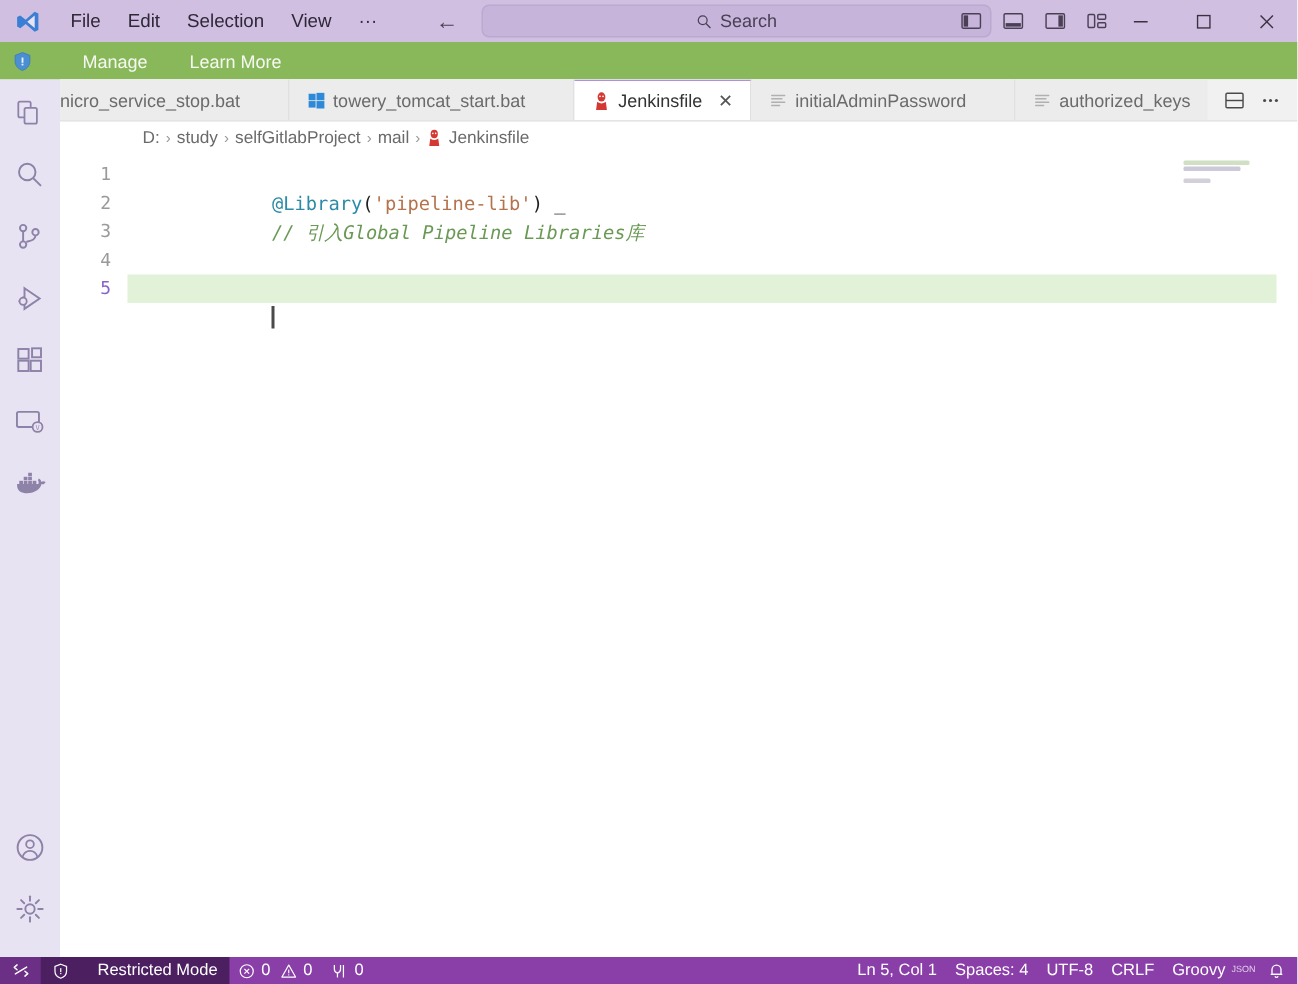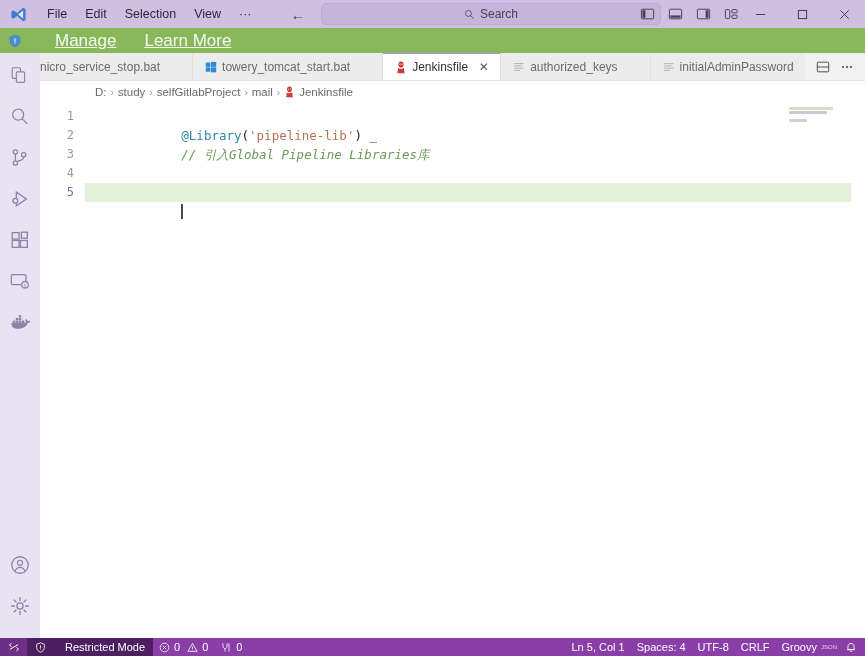--- a/index.html
+++ b/index.html
@@ -43,21 +43,21 @@
 
   
   .banner {
     height: 25px; min-height: 25px;
     background: #89b85a;
     display: flex; align-items: center;
     padding-left: 8px; gap: 7px;
     font-size: 11.5px; color: #f2f6ee;
   }
   .banner-links { display: flex; gap: 28px; margin-left: 26px; }
-  .banner-link { text-decoration: underline; color: #f6f9f3; cursor: pointer; font-size: 17px; }
+  .banner-link { color: #f6f9f3; cursor: pointer; font-size: 12px; }
 
   
   .body-row { flex: 1; display: flex; min-height: 0; }
 
   
   .activitybar {
     width: 40px; min-width: 40px;
     background: #e8e3f2;
     display: flex; flex-direction: column; align-items: center;
     padding-top: 2px;
@@ -370,34 +370,34 @@
 
           <div class="tab">
             <svg width="12" height="12" viewBox="0 0 16 16">
               <g stroke="#b0b0b0" stroke-width="1.3" stroke-linecap="round">
                 <line x1="2" y1="3.5" x2="13.5" y2="3.5"></line>
                 <line x1="2" y1="6.5" x2="11" y2="6.5"></line>
                 <line x1="2" y1="9.5" x2="13.5" y2="9.5"></line>
                 <line x1="2" y1="12.5" x2="9" y2="12.5"></line>
               </g>
             </svg>
-            <span>authorized_keys</span>
+            <span>initialAdminPassword</span>
             <span class="tab-close">✕</span>
           </div>
 
           <div class="tab">
             <svg width="12" height="12" viewBox="0 0 16 16">
               <g stroke="#b0b0b0" stroke-width="1.3" stroke-linecap="round">
                 <line x1="2" y1="3.5" x2="13.5" y2="3.5"></line>
                 <line x1="2" y1="6.5" x2="11" y2="6.5"></line>
                 <line x1="2" y1="9.5" x2="13.5" y2="9.5"></line>
                 <line x1="2" y1="12.5" x2="9" y2="12.5"></line>
               </g>
             </svg>
-            <span>initialAdminPassword</span>
+            <span>authorized_keys</span>
             <span class="tab-close">✕</span>
           </div>
 
         </div>
 
         <div class="tab-actions">
           <div class="tab-action">
             <svg width="14" height="14" viewBox="0 0 16 16">
               <rect x="1.5" y="2.5" width="13" height="11" rx="1" fill="none" stroke="#4a4a4a" stroke-width="1.1"></rect>
               <line x1="1.5" y1="8" x2="14.5" y2="8" stroke="#4a4a4a" stroke-width="1.1"></line>

